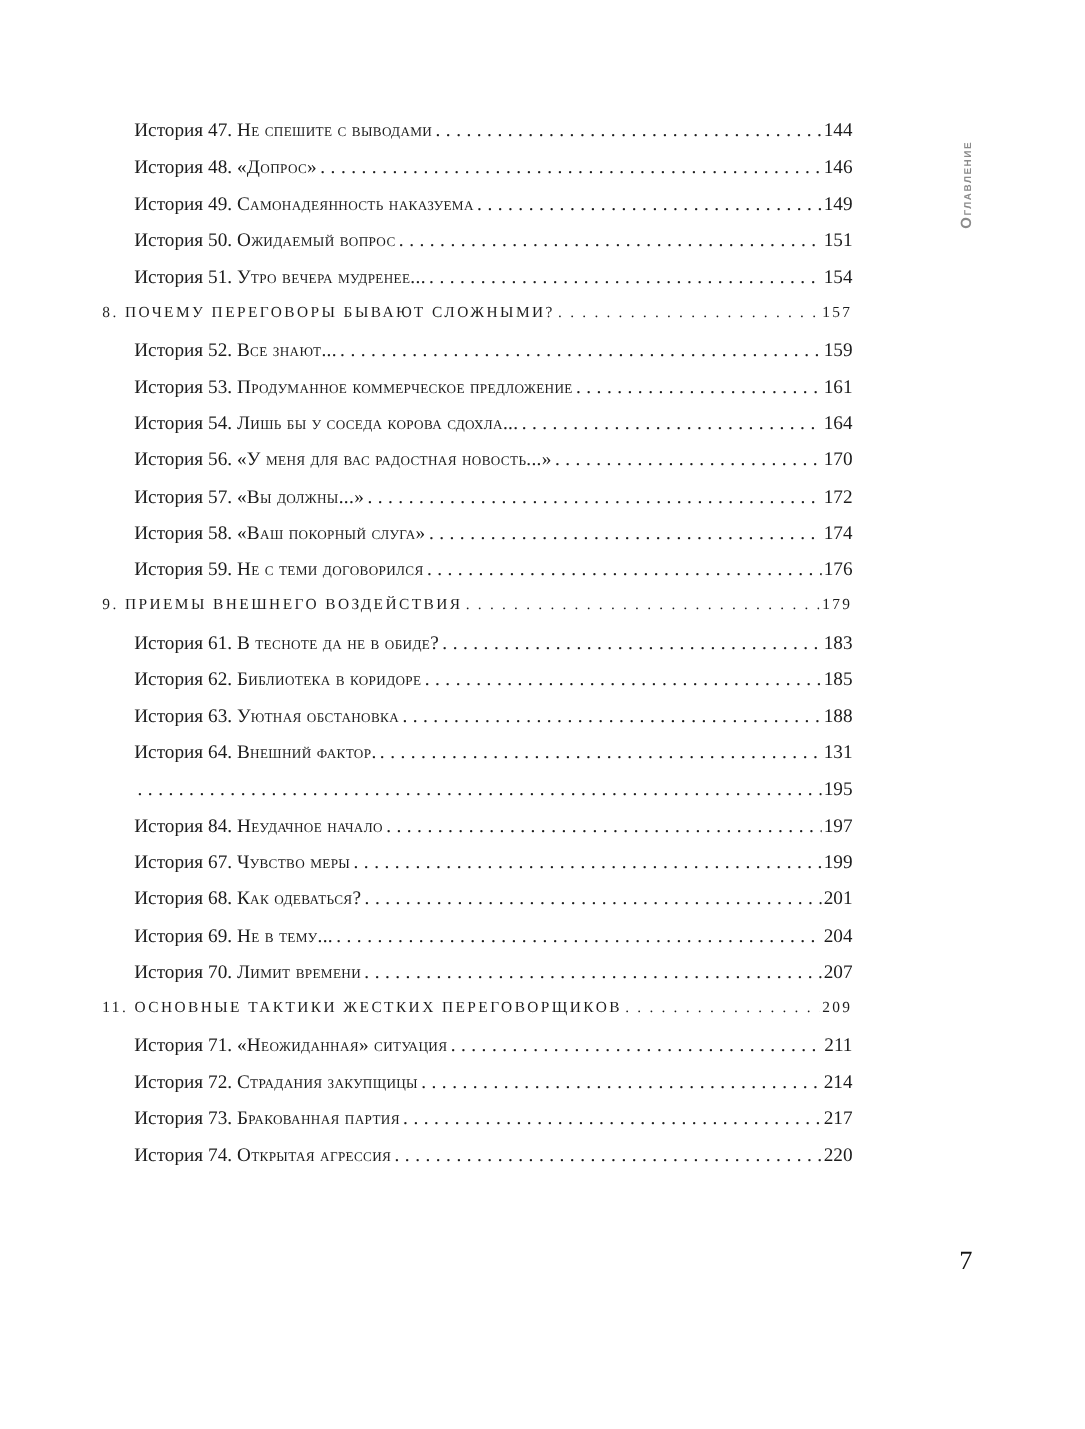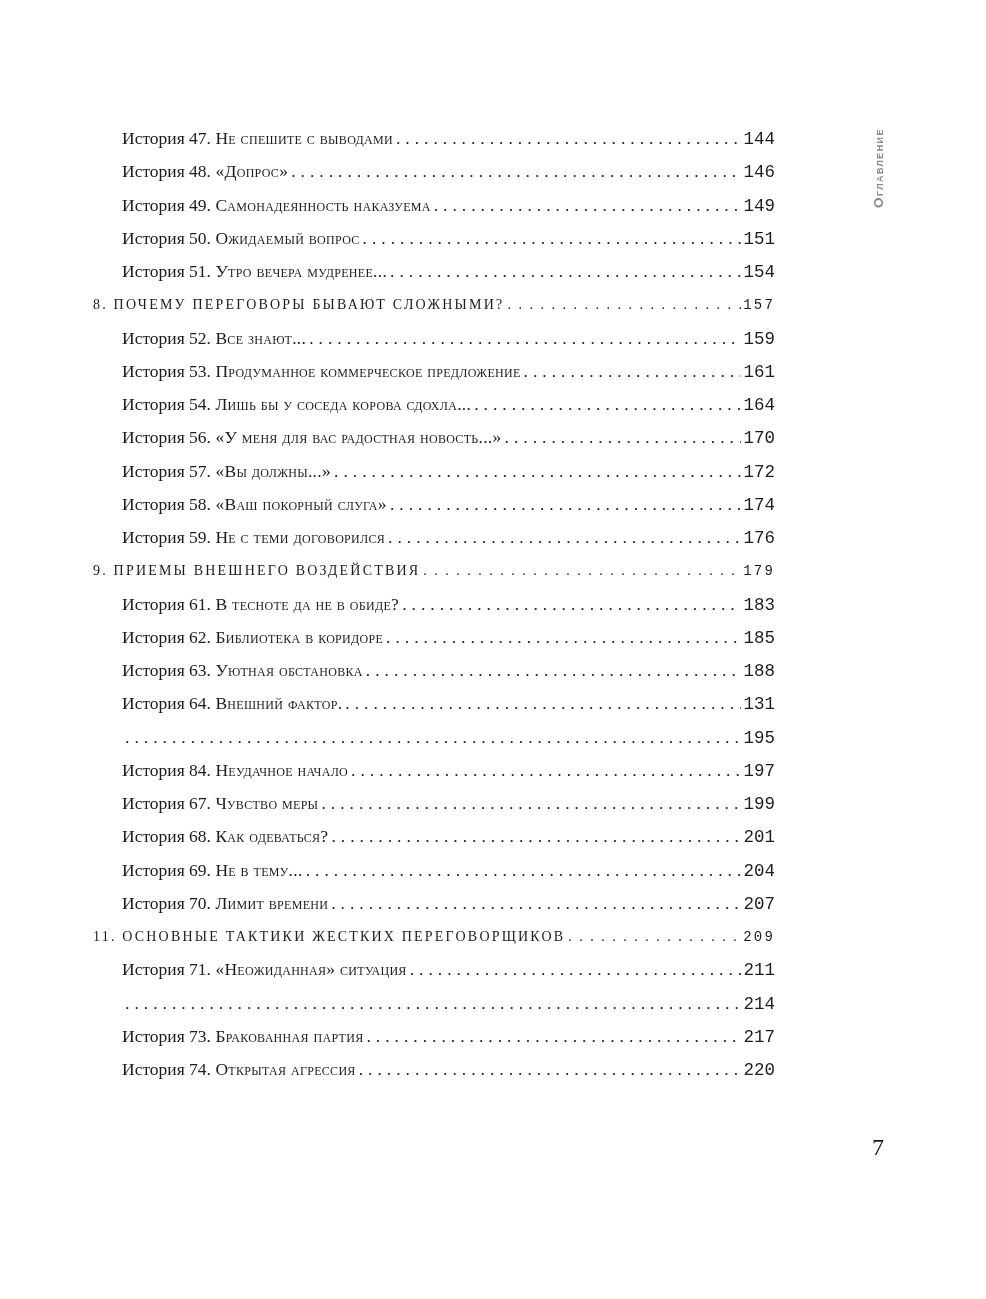--- a/index.html
+++ b/index.html
@@ -16,21 +16,21 @@
     color: #1c1c1c;
   }
   .page {
     position: absolute;
     inset: 0;
     background: #ffffff;
   }
   .toc {
     position: absolute;
     left: 93px;
-    top: 122px;
+    top: 102px;
     width: 682px;
     text-align: center;
   }
   .row {
     display: flex;
     align-items: baseline;
     height: 33.25px;
     line-height: 33.25px;
     white-space: nowrap;
     overflow: hidden;
@@ -58,21 +58,20 @@
   .dots::after {
     content: "..........................................................................................";
     letter-spacing: 5px;
   }
   .row.chapter .dots::after {
     letter-spacing: 7.5px;
   }
   .pg {
     flex: 0 0 auto;
     padding-left: 2px;
-    font-family: Liberation Mono, monospace;
   }
   .side-label {
     position: absolute;
     left: 799px;
     top: 157px;
     width: 160px;
     height: 22px;
     line-height: 22px;
     text-align: center;
     transform: rotate(-90deg);
@@ -221,20 +220,21 @@
         <span class="label"><span class="chap-title">11. ОСНОВНЫЕ ТАКТИКИ ЖЕСТКИХ ПЕРЕГОВОРЩИКОВ</span></span>
         <span class="dots"></span>
         <span class="pg">209</span>
       </div>
       <div class="row story">
         <span class="label"><span class="prefix">История 71.</span> <span class="sc">«Неожиданная» ситуация</span></span>
         <span class="dots"></span>
         <span class="pg">211</span>
       </div>
       <div class="row story">
+        <span class="label"><span class="prefix">История 72.</span> <span class="sc">Страдания закупщицы</span></span>
         <span class="dots"></span>
         <span class="pg">214</span>
       </div>
       <div class="row story">
         <span class="label"><span class="prefix">История 73.</span> <span class="sc">Бракованная партия</span></span>
         <span class="dots"></span>
         <span class="pg">217</span>
       </div>
       <div class="row story">
         <span class="label"><span class="prefix">История 74.</span> <span class="sc">Открытая агрессия</span></span>

